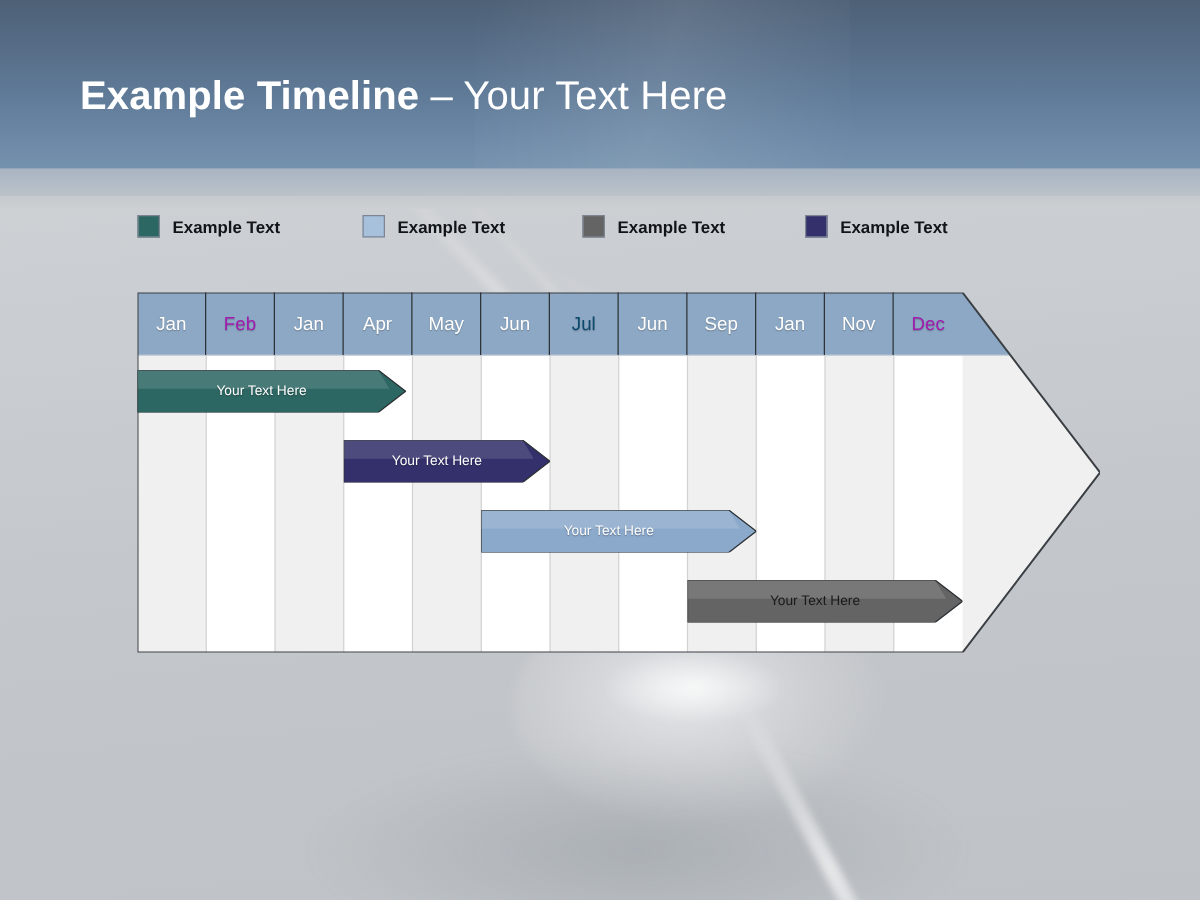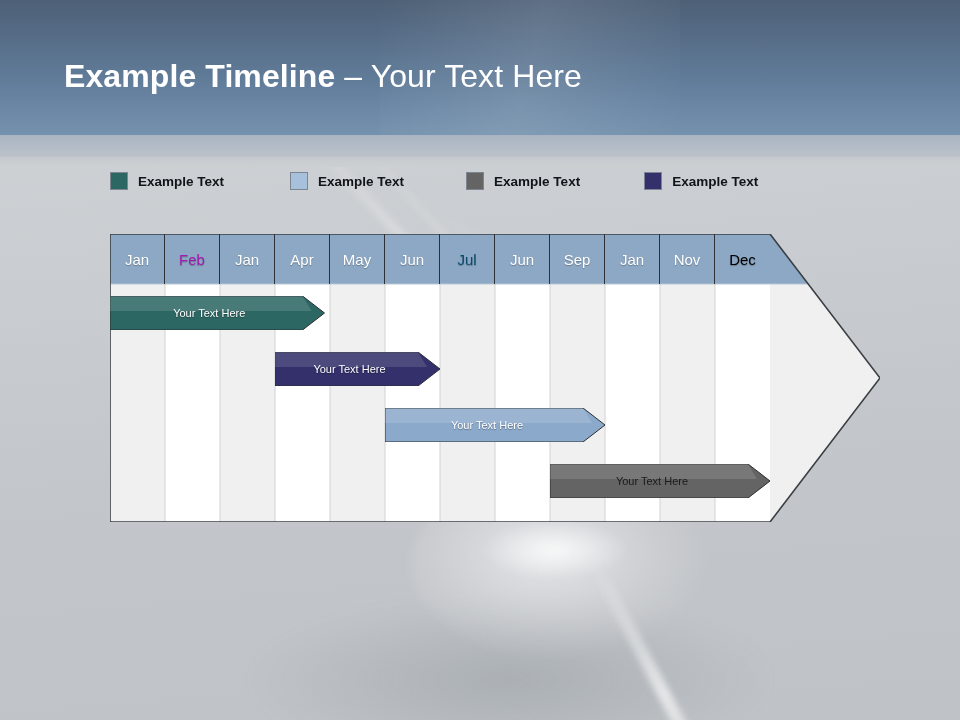--- a/index.html
+++ b/index.html
@@ -258,21 +258,21 @@
         <div class="month-cell" style="color: #a21caf;">Feb</div>
         <div class="month-cell" style="color: rgb(255, 255, 255);">Jan</div>
         <div class="month-cell" style="color: rgb(255, 255, 255); text-align: center;">Apr</div>
         <div class="month-cell" style="color: rgb(255, 255, 255);">May</div>
         <div class="month-cell" style="color: rgb(255, 255, 255);">Jun</div>
         <div class="month-cell" style="color: #0c4a6e;">Jul</div>
         <div class="month-cell" style="color: rgb(255, 255, 255);">Jun</div>
         <div class="month-cell" style="color: rgb(255, 255, 255);">Sep</div>
         <div class="month-cell" style="color: rgb(255, 255, 255);">Jan</div>
         <div class="month-cell" style="color: rgb(255, 255, 255);">Nov</div>
-        <div class="month-cell" style="color: #000000;">Dec</div>
+        <div class="month-cell" style="color: #a21caf;">Dec</div>
       </div>
 
     <div id="bars">
         <div class="bar" style="left: 0px; top: 62px; width: 214.5px;">
           <svg width="214.5" height="34" viewBox="0 0 214.5 34" style="position: absolute; left: 0px; top: 0px;">
             <path d="M0,0 L192.5,0 L214.5,17 L192.5,34 L0,34 Z" fill="#2d6763" stroke="#2b2f33" stroke-width="1"></path>
             <path d="M0,0 L192.5,0 L201.5,15 L0,15 Z" fill="rgba(255,255,255,0.13)"></path>
           </svg>
           <div class="bar-label" style="color: rgb(255, 255, 255); text-shadow: rgba(0, 0, 0, 0.35) 0px 1px 1px;">Your  Text Here</div>
         </div>

